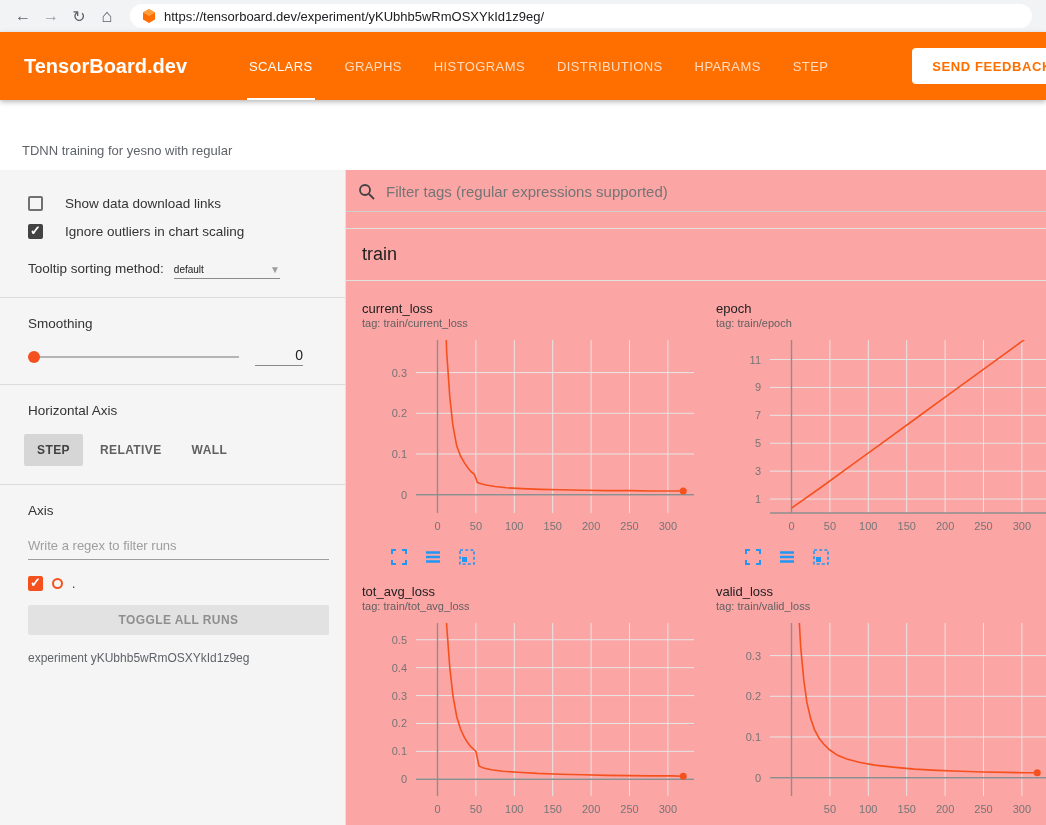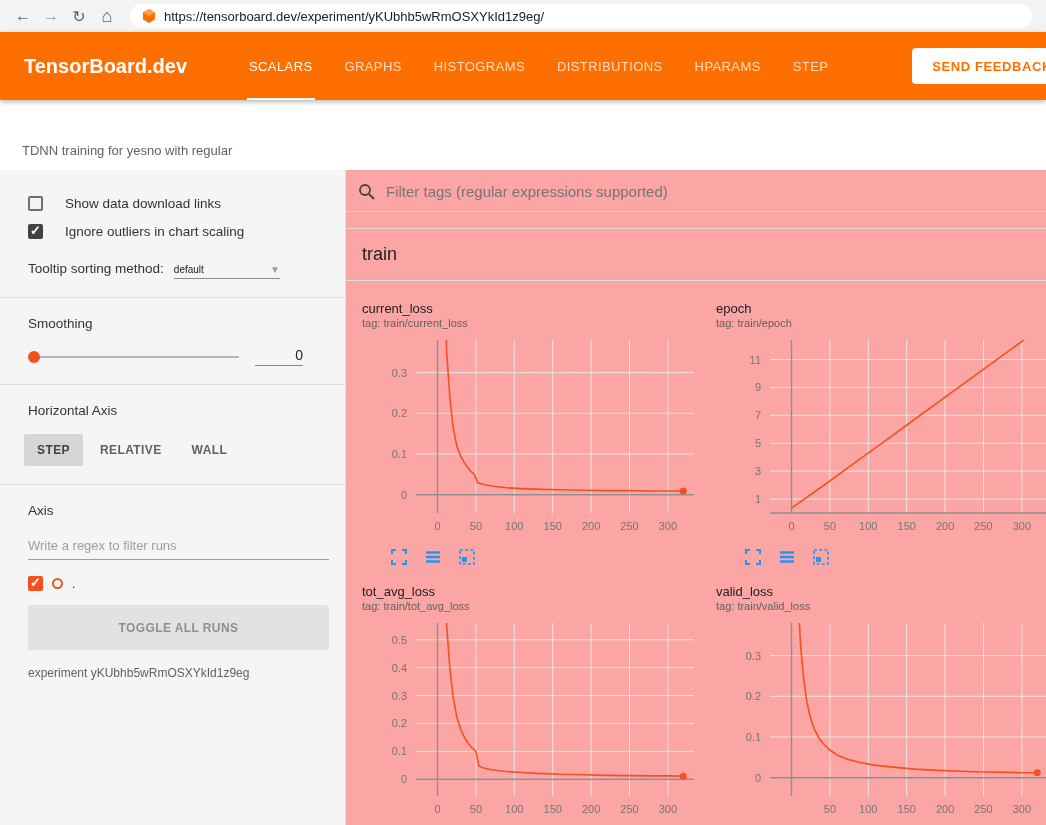--- a/index.html
+++ b/index.html
@@ -61,21 +61,21 @@
   .axis-buttons{display:flex;align-items:flex-start;gap:4px;margin-left:-4px}
   .axis-btn{font-size:12px;font-weight:700;letter-spacing:.4px;color:#616161;padding:9px 13px;
             border-radius:2px;background:transparent;border:none;cursor:pointer}
   .axis-btn.selected{background:#d6d6d6;color:#424242}
   .runs-filter{border:none;border-bottom:1px solid #9e9e9e;background:transparent;width:100%;
                font-size:13px;padding:4px 0 6px;color:#212121;margin-bottom:16px;outline:none}
   .runs-filter::placeholder{color:#9e9e9e}
   .run-row{display:flex;align-items:center;gap:9px;margin-bottom:14px}
   .swatch{width:11px;height:11px;border:2px solid var(--accent);border-radius:50%;flex:none}
   .run-name{font-size:12px;color:#333}
-  .toggle-btn{width:100%;height:45px;background:#e2e2e2;border:none;border-radius:2px;font-size:12px;
+  .toggle-btn{width:100%;height:30px;background:#e2e2e2;border:none;border-radius:2px;font-size:12px;
               font-weight:700;letter-spacing:.4px;color:#8f8f8f;margin-bottom:16px;cursor:pointer}
   .exp-id{font-size:12px;color:#5f6368}
 
   
   .main{flex:1;padding-top:10px;overflow:hidden;background:#fca5a5}
   .filter-row{display:flex;align-items:center;gap:9px;padding:2px 0 10px 12px;border-bottom:1px solid #cfcfcf}
   .tag-filter{border:none;outline:none;background:transparent;font-size:15px;color:#212121;width:600px}
   .tag-filter::placeholder{color:#757575}
   .group-header{margin-top:16px;border-top:1px solid #e0e0e0;border-bottom:1px solid #e0e0e0;
                 padding:15px 16px;font-size:18px;color:#212121;cursor:pointer}

